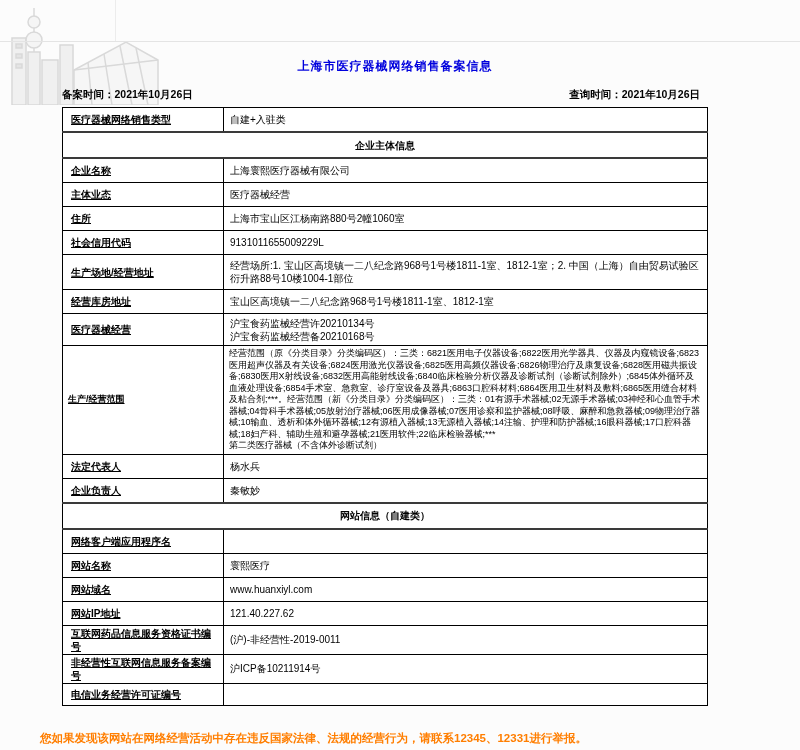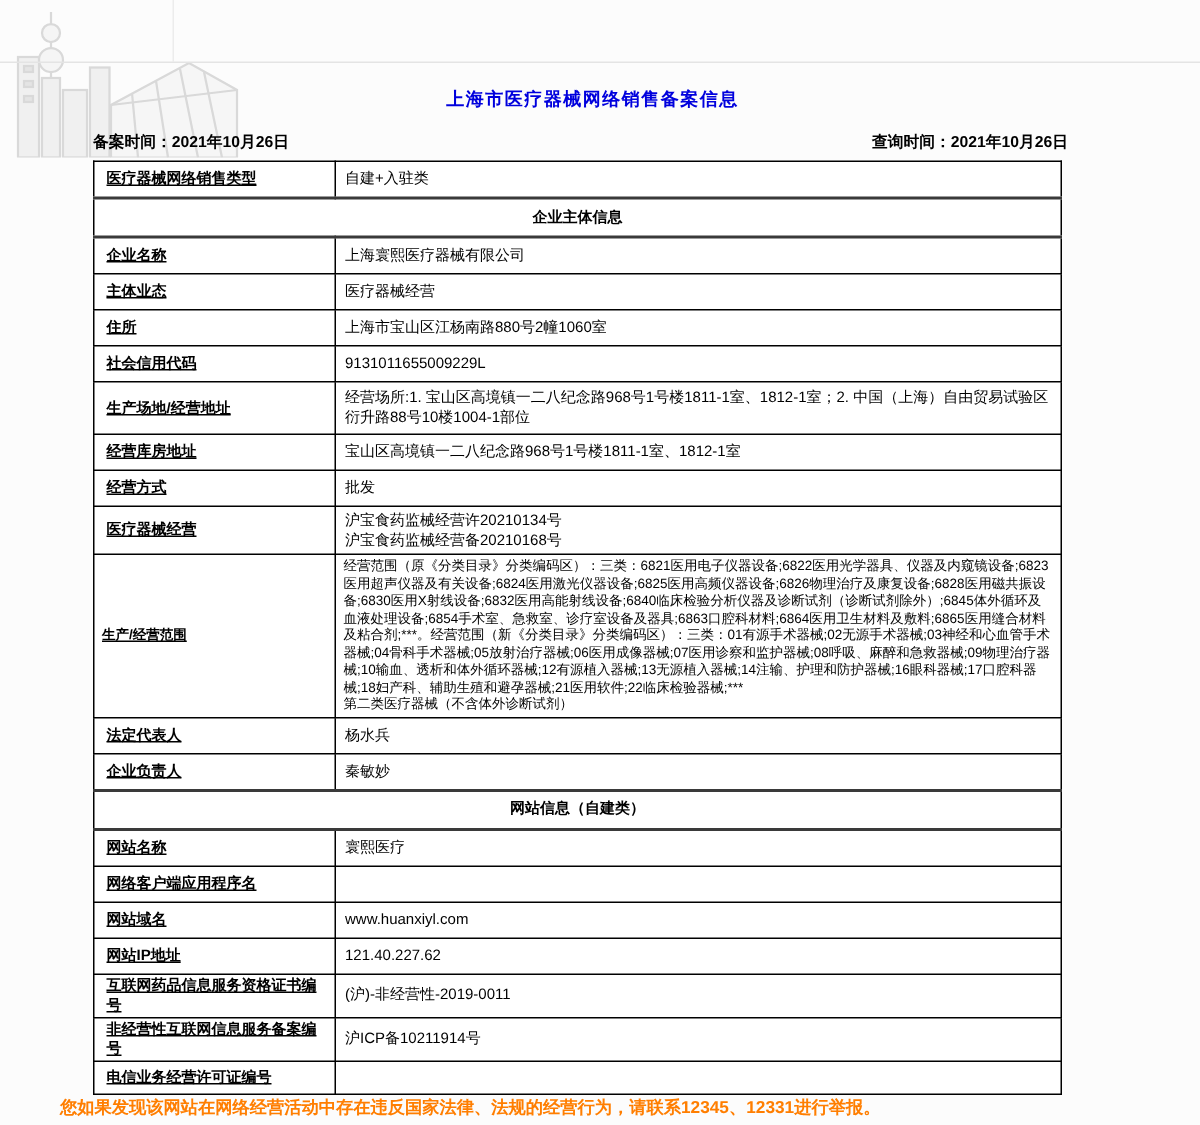--- a/index.html
+++ b/index.html
@@ -12,21 +12,21 @@
   .top-line{position:absolute;top:41px;left:0;width:800px;border-top:1px solid #e4e4e4;}
   .top-vline{position:absolute;left:115px;top:0;height:41px;border-left:1px solid #ececec;}
   .watermark{position:absolute;top:0;left:8px;opacity:.85;}
   .page-title{
     position:absolute;top:58px;left:0;width:790px;text-align:center;
     font-size:12px;font-weight:bold;color:#0000dd;letter-spacing:1px;
   }
   .dates-bar{position:absolute;top:88px;left:62px;width:654px;height:16px;
     font-size:10.5px;font-weight:bold;}
   .dates-bar .filing{position:absolute;left:0;top:0;}
-  .dates-bar .query{position:absolute;right:4px;top:0;}
+  .dates-bar .query{position:absolute;right:16px;top:0;}
   .tables{position:absolute;top:107px;left:62px;width:646px;}
   table{border-collapse:collapse;table-layout:fixed;width:646px;background:#fff;}
   td,th{border:1px solid #000;font-size:10px;padding:1px 6px;vertical-align:middle;
     word-break:break-all;line-height:1.3;}
   td.lbl{width:146px;font-weight:bold;padding-left:8px;text-decoration:underline;}
   td.val{white-space:pre-line;}
   tr.row td{height:21px;}
   tr.section td{
     height:22px;text-align:center;font-weight:bold;
     border-top:2px solid #3a3a3a;border-bottom:2px solid #3a3a3a;
@@ -100,24 +100,20 @@
         <td class="val">9131011655009229L</td>
       </tr>
       <tr class="tall2">
         <td class="lbl">生产场地/经营地址</td>
         <td class="val">经营场所:1. 宝山区高境镇一二八纪念路968号1号楼1811-1室、1812-1室；2. 中国（上海）自由贸易试验区衍升路88号10楼1004-1部位</td>
       </tr>
       <tr class="row">
         <td class="lbl">经营库房地址</td>
         <td class="val">宝山区高境镇一二八纪念路968号1号楼1811-1室、1812-1室</td>
       </tr>
-      <tr class="row">
-        <td class="lbl">经营方式</td>
-        <td class="val">批发</td>
-      </tr>
       <tr class="lic">
         <td class="lbl">医疗器械经营</td>
         <td class="val">沪宝食药监械经营许20210134号
 沪宝食药监械经营备20210168号</td>
       </tr>
       <tr class="scope">
         <td class="lbl">生产/经营范围</td>
         <td class="val">经营范围（原《分类目录》分类编码区）：三类：6821医用电子仪器设备;6822医用光学器具、仪器及内窥镜设备;6823医用超声仪器及有关设备;6824医用激光仪器设备;6825医用高频仪器设备;6826物理治疗及康复设备;6828医用磁共振设备;6830医用X射线设备;6832医用高能射线设备;6840临床检验分析仪器及诊断试剂（诊断试剂除外）;6845体外循环及血液处理设备;6854手术室、急救室、诊疗室设备及器具;6863口腔科材料;6864医用卫生材料及敷料;6865医用缝合材料及粘合剂;***。经营范围（新《分类目录》分类编码区）：三类：01有源手术器械;02无源手术器械;03神经和心血管手术器械;04骨科手术器械;05放射治疗器械;06医用成像器械;07医用诊察和监护器械;08呼吸、麻醉和急救器械;09物理治疗器械;10输血、透析和体外循环器械;12有源植入器械;13无源植入器械;14注输、护理和防护器械;16眼科器械;17口腔科器械;18妇产科、辅助生殖和避孕器械;21医用软件;22临床检验器械;***
 第二类医疗器械（不含体外诊断试剂）</td>
       </tr>
@@ -126,26 +122,26 @@
         <td class="val">杨水兵</td>
       </tr>
       <tr class="row">
         <td class="lbl">企业负责人</td>
         <td class="val">秦敏妙</td>
       </tr>
       <tr class="section">
         <td colspan="2">网站信息（自建类）</td>
       </tr>
       <tr class="row">
+        <td class="lbl">网络客户端应用程序名</td>
+        <td class="val"></td>
+      </tr>
+      <tr class="row">
         <td class="lbl">网站名称</td>
         <td class="val">寰熙医疗</td>
-      </tr>
-      <tr class="row">
-        <td class="lbl">网络客户端应用程序名</td>
-        <td class="val"></td>
       </tr>
       <tr class="row">
         <td class="lbl">网站域名</td>
         <td class="val">www.huanxiyl.com</td>
       </tr>
       <tr class="row">
         <td class="lbl">网站IP地址</td>
         <td class="val">121.40.227.62</td>
       </tr>
       <tr class="row">

